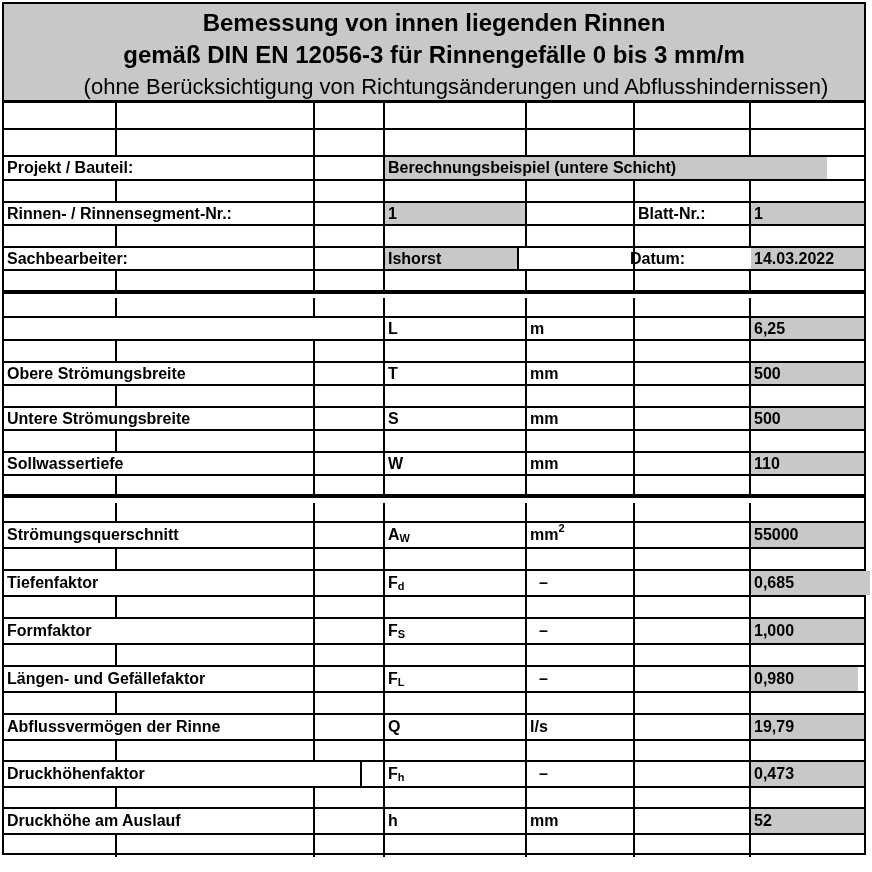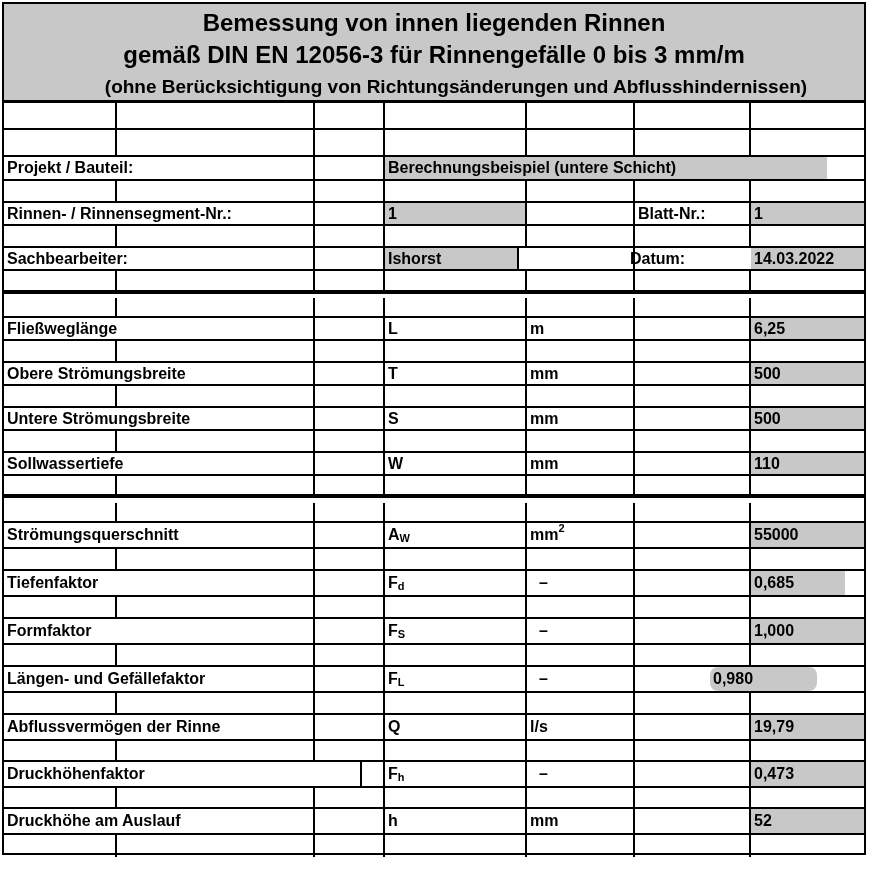--- a/index.html
+++ b/index.html
@@ -5,21 +5,21 @@
   html, body { margin: 0; padding: 0; background: #ffffff; }
   body { width: 872px; height: 872px; position: relative; overflow: hidden;
          font-family: "Liberation Sans", "DejaVu Sans", sans-serif; color: #000; }
   .sheet { position: absolute; left: 2px; top: 2px; width: 864px; height: 853px;
            border: 2px solid #000; box-sizing: border-box; }
   .header { position: absolute; left: 0; top: 0; width: 860px; height: 99px;
             background: #c8c8c8; border-bottom: 3px solid #000; box-sizing: border-box;
             text-align: center; }
   .h1 { position: absolute; left: 0; right: 0; top: 4px; font-size: 24px; font-weight: bold; line-height: 30px; }
   .h2 { position: absolute; left: 0; right: 0; top: 36px; font-size: 24px; font-weight: bold; line-height: 30px; }
-  .h3 { position: absolute; left: 0; right: 0; top: 71px; font-size: 19px; font-weight: bold; line-height: 24px; padding-left: 44px; }
+  .h3 { position: absolute; left: 0; right: 0; top: 71px; font-size: 22px; font-weight: normal; line-height: 24px; padding-left: 44px; }
   .row { position: absolute; left: 0; width: 860px; box-sizing: border-box; border-bottom: 2px solid #000; }
   .row.thick { border-bottom: 4px solid #000; }
   .cell { position: absolute; top: 0; bottom: 0; box-sizing: border-box; border-right: 2px solid #000;
           font-size: 16px; font-weight: bold; line-height: 1; display: flex; align-items: center;
           padding-left: 3px; white-space: nowrap; overflow: visible; }
   .cell.last { border-right: none; }
   .gray { background: #c8c8c8; }
   .cell sub { font-size: 11px; font-weight: bold; position: relative; top: 3px; vertical-align: baseline; }
   .cell sup { font-size: 11px; font-weight: bold; position: relative; top: -4px; vertical-align: baseline; }
   .cell.dash { padding-left: 12px; }
@@ -103,21 +103,20 @@
       <div class="row" style="top: 294px; height: 20px;">
         <div class="cell" style="left: 0px; width: 113px;"></div>
         <div class="cell" style="left: 113px; width: 198px;"></div>
         <div class="cell" style="left: 311px; width: 70px;"></div>
         <div class="cell" style="left: 381px; width: 142px;"></div>
         <div class="cell" style="left: 523px; width: 108px;"></div>
         <div class="cell" style="left: 631px; width: 116px;"></div>
         <div class="cell last" style="left: 747px; width: 113px;"></div>
       </div>
       <div class="row" style="top: 314px; height: 23px;">
-        <div class="cell" style="left: 0px; width: 311px;">Fließweglänge</div>
         <div class="cell" style="left: 311px; width: 70px;"></div>
         <div class="cell" style="left: 381px; width: 142px;">
           <span>L</span>
         </div>
         <div class="cell" style="left: 523px; width: 108px;">
           <span>m</span>
         </div>
         <div class="cell" style="left: 631px; width: 116px;"></div>
         <div class="cell last gray" style="left: 747px; width: 113px;">6,25</div>
       </div>
@@ -229,21 +228,21 @@
         <div class="cell" style="left: 0px; width: 311px;">Tiefenfaktor</div>
         <div class="cell" style="left: 311px; width: 70px;"></div>
         <div class="cell" style="left: 381px; width: 142px;">
           <span>F</span>
           <sub>d</sub>
         </div>
         <div class="cell dash" style="left: 523px; width: 108px;">
           <span>–</span>
         </div>
         <div class="cell" style="left: 631px; width: 116px;"></div>
-        <div class="cell last gray" style="left: 747px; width: 94px;">0,685</div>
+        <div class="cell last gray" style="left: 747px; width: 119px;">0,685</div>
       </div>
       <div class="row" style="top: 593px; height: 22px;">
         <div class="cell" style="left: 0px; width: 113px;"></div>
         <div class="cell" style="left: 113px; width: 198px;"></div>
         <div class="cell" style="left: 311px; width: 70px;"></div>
         <div class="cell" style="left: 381px; width: 142px;"></div>
         <div class="cell" style="left: 523px; width: 108px;"></div>
         <div class="cell" style="left: 631px; width: 116px;"></div>
         <div class="cell last" style="left: 747px; width: 113px;"></div>
       </div>
@@ -273,21 +272,21 @@
         <div class="cell" style="left: 0px; width: 311px;">Längen- und Gefällefaktor</div>
         <div class="cell" style="left: 311px; width: 70px;"></div>
         <div class="cell" style="left: 381px; width: 142px;">
           <span>F</span>
           <sub>L</sub>
         </div>
         <div class="cell dash" style="left: 523px; width: 108px;">
           <span>–</span>
         </div>
         <div class="cell" style="left: 631px; width: 116px;"></div>
-        <div class="cell last gray" style="left: 706px; width: 107px; border-radius: 8px;">0,980</div>
+        <div class="cell last gray" style="left: 747px; width: 107px;">0,980</div>
       </div>
       <div class="row" style="top: 689px; height: 22px;">
         <div class="cell" style="left: 0px; width: 113px;"></div>
         <div class="cell" style="left: 113px; width: 198px;"></div>
         <div class="cell" style="left: 311px; width: 70px;"></div>
         <div class="cell" style="left: 381px; width: 142px;"></div>
         <div class="cell" style="left: 523px; width: 108px;"></div>
         <div class="cell" style="left: 631px; width: 116px;"></div>
         <div class="cell last" style="left: 747px; width: 113px;"></div>
       </div>

